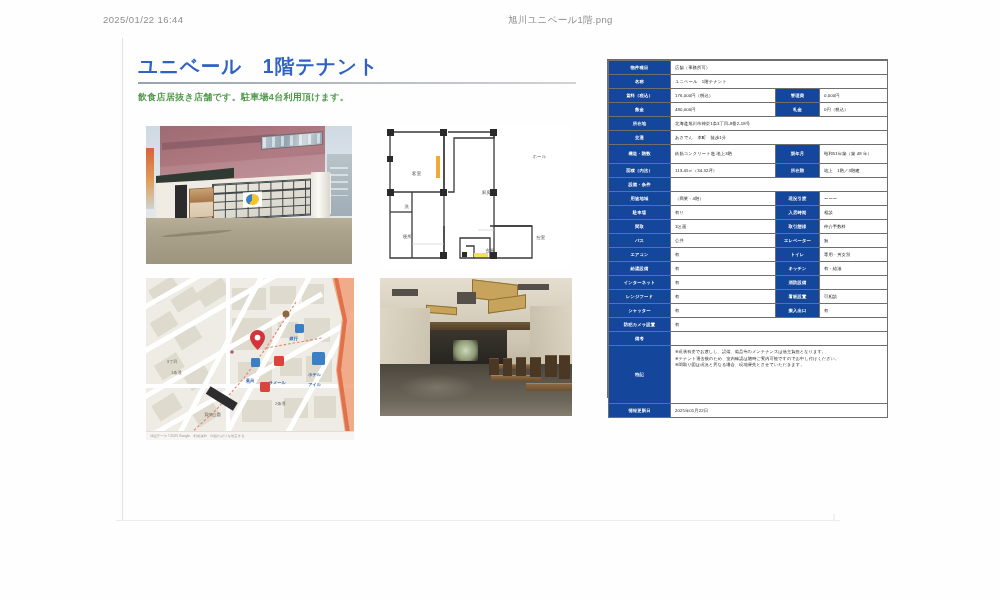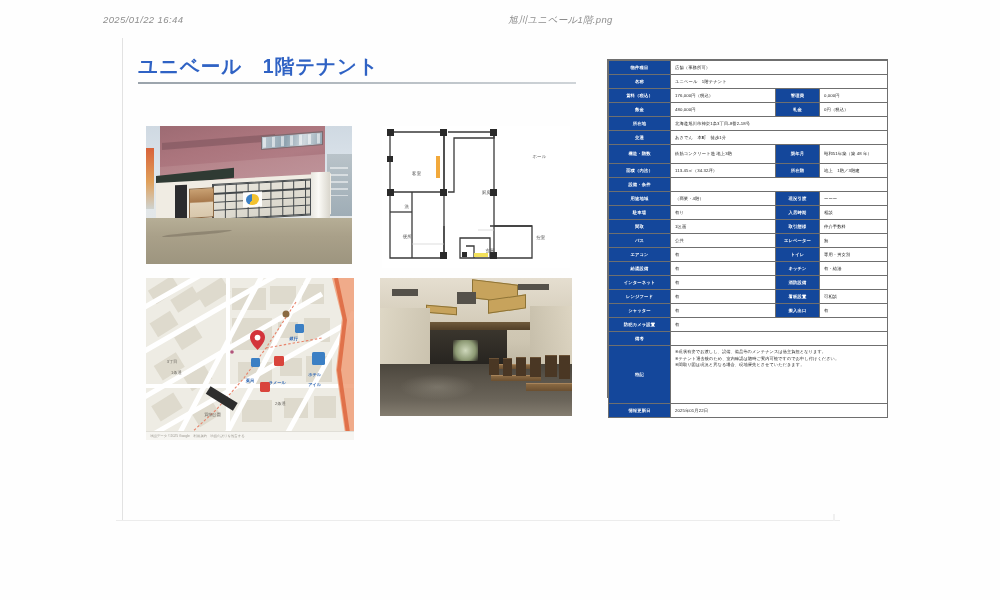--- a/index.html
+++ b/index.html
@@ -14,21 +14,21 @@
 
   #page {
     position: relative;
     width: 1000px; height: 600px;
     background: #fefefe;
   }
 
   
   .print-header {
     position: absolute;
-    top: 14px; left: 0; width: 1000px; height: 16px; font-style: italic;
+    top: 14px; left: 0; width: 1000px; height: 16px;
   }
   .print-stamp {
     position: absolute; left: 103px; top: 0;
     font-size: 9.5px; color: #8d8d8d; letter-spacing: .4px;
     white-space: nowrap;
   }
   .print-filename {
     position: absolute; left: 508px; top: 0;
     font-size: 9.5px; color: #8d8d8d; letter-spacing: .3px;
     white-space: nowrap;
@@ -315,20 +315,21 @@
     <div class="print-filename">旭川ユニベール1階.png</div>
   </div>
 
   <div class="frame-left"></div>
   <div class="frame-bottom"></div>
   <div class="frame-right-mark"></div>
 
   <div class="sheet">
     <div class="sheet-title">ユニベール　1階テナント</div>
     <div class="sheet-rule"></div>
+    <div class="sheet-sub">飲食店居抜き店舗です。駐車場4台利用頂けます。</div>
   </div>
 
   <div class="media">
 
     <div class="shot exterior">
       <div class="shot-inner">
         <div class="ex-sky"></div>
         <div class="ex-rightbldg"></div>
         <div class="ex-leftstrip"></div>
         <div class="ex-facade"></div>

